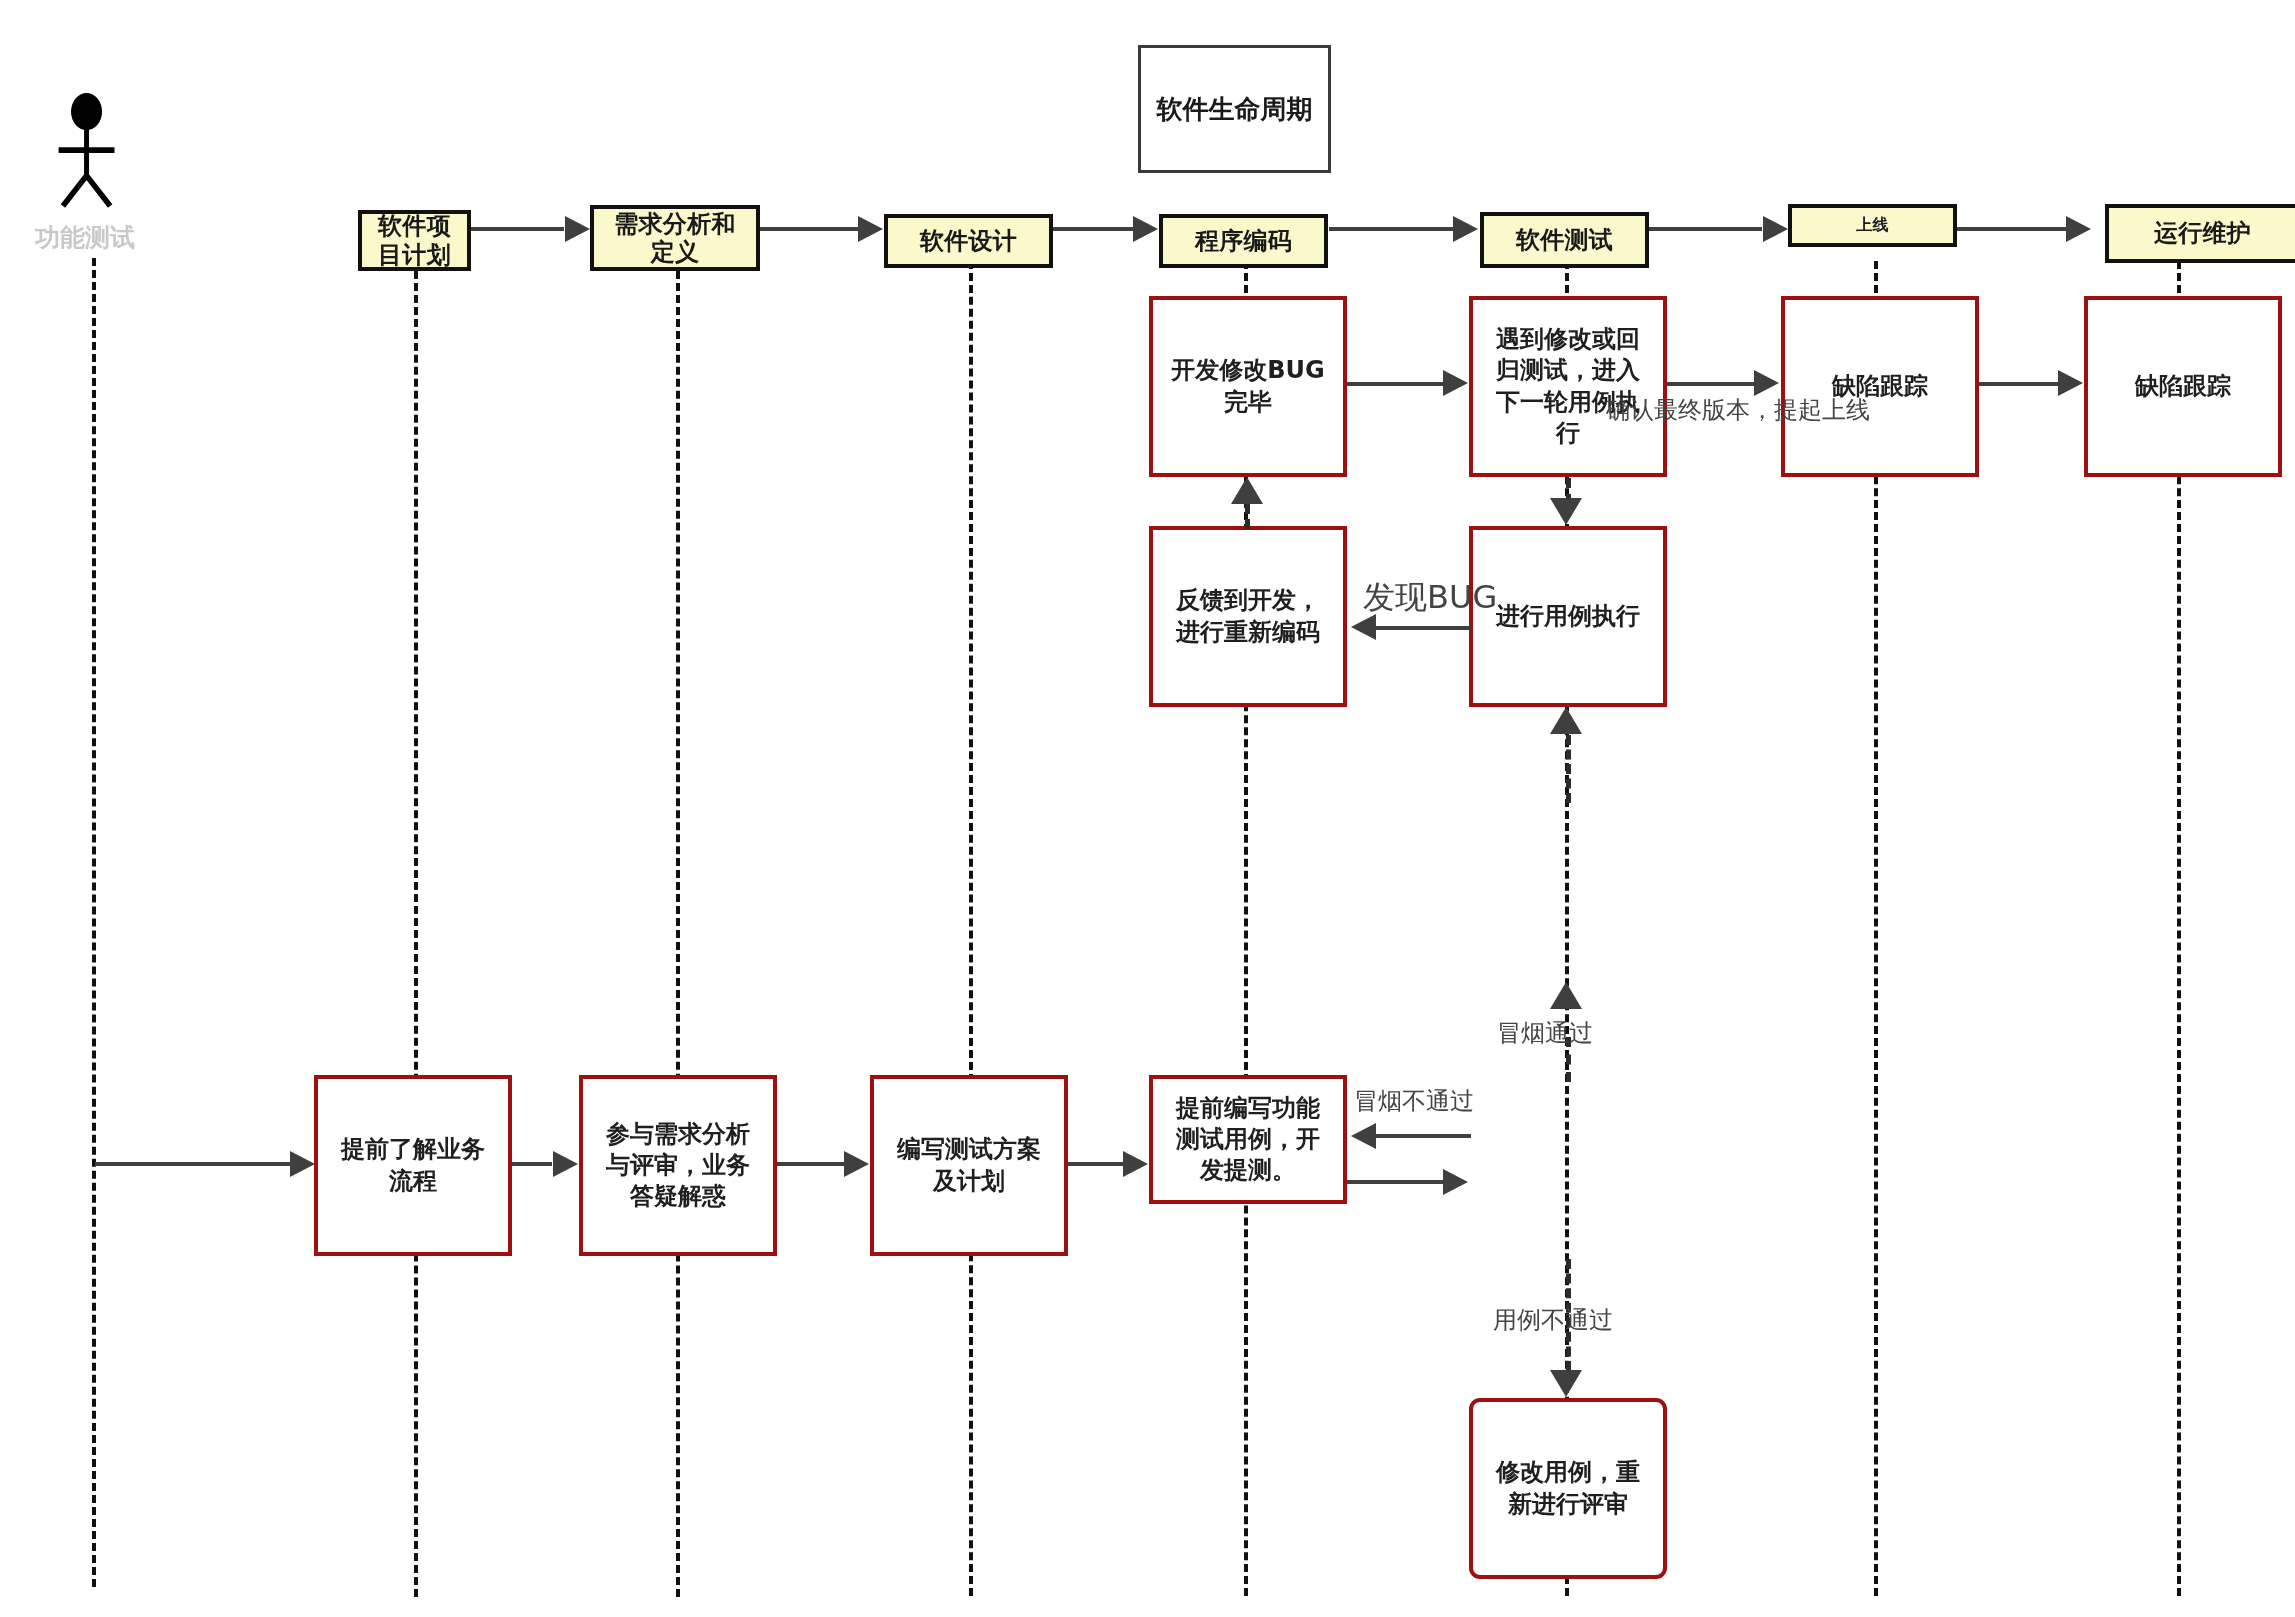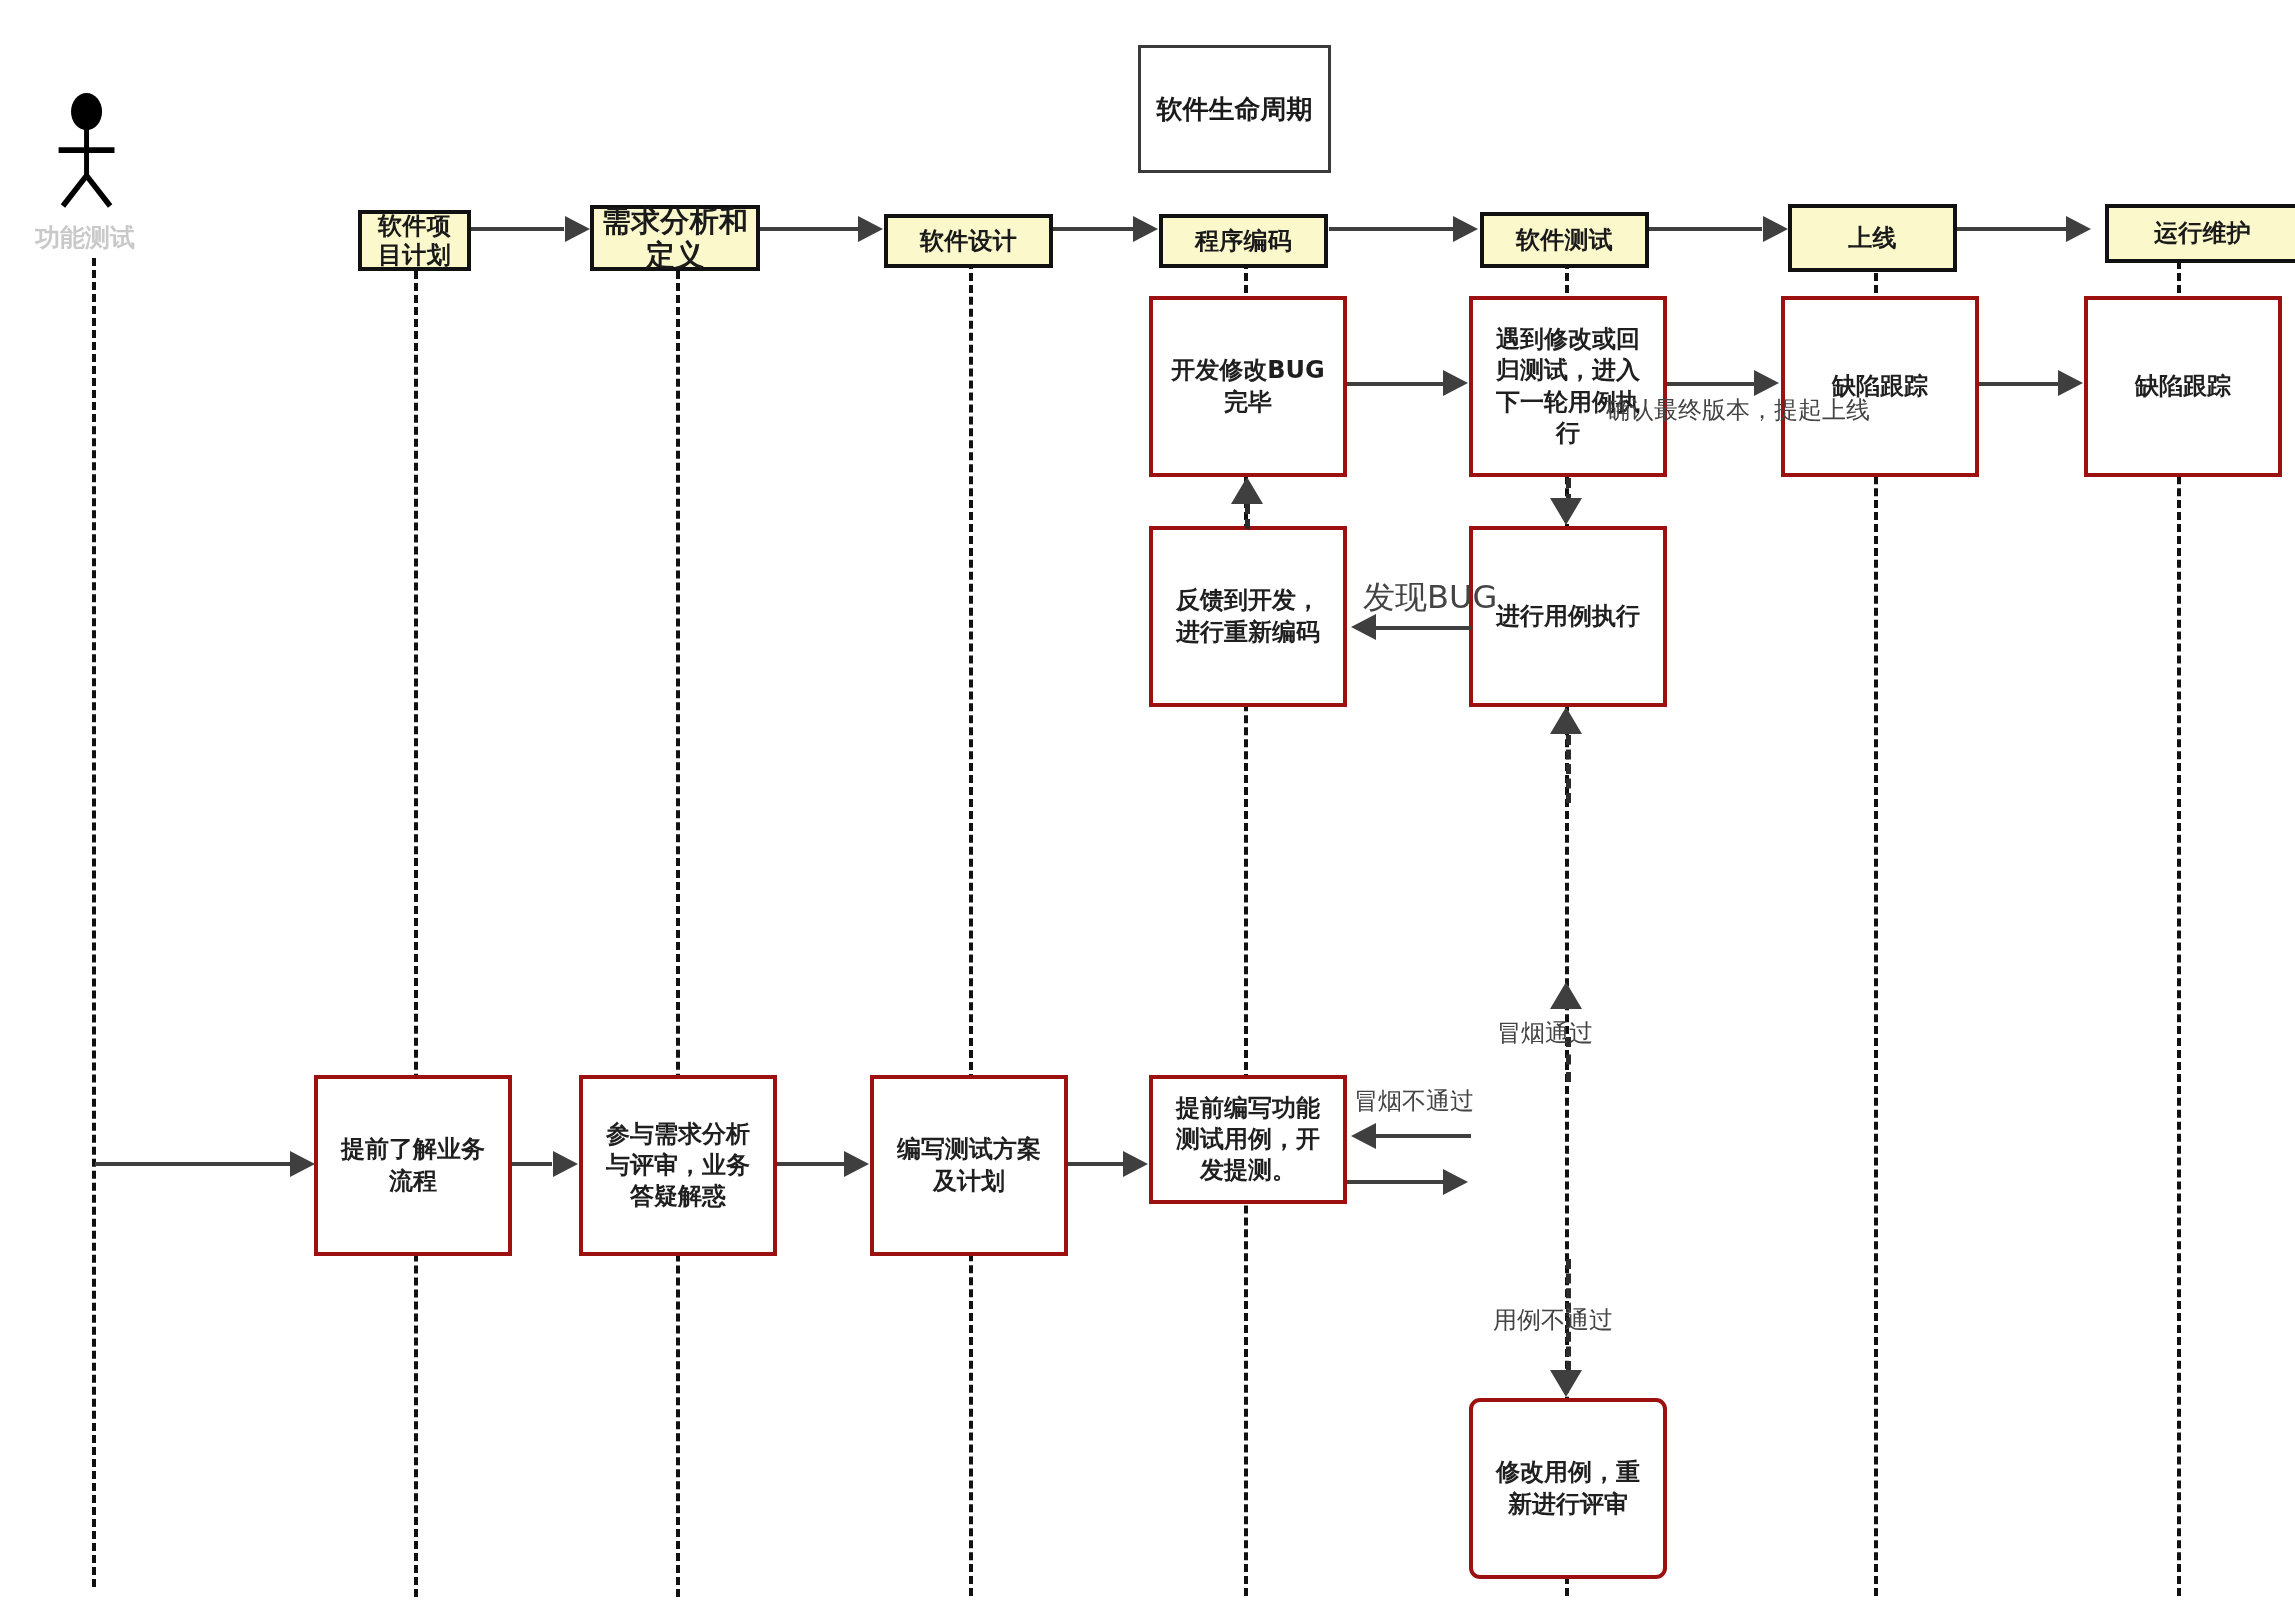--- a/index.html
+++ b/index.html
@@ -103,38 +103,38 @@
 
   <div class="titlebox" style="left:1138px;top:45px;width:193px;height:128px;font-size:26px;">
     <span>软件生命周期</span>
   </div>
 
   <div class="lifebox" style="left:358px;top:210px;width:113px;height:61px;font-size:24px;">
     <span style="white-space:pre-line;">软件项
 目计划</span>
   </div>
 
-  <div class="lifebox" style="left:590px;top:205px;width:170px;height:66px;font-size:29px;">
+  <div class="lifebox" style="left:590px;top:205px;width:170px;height:66px;font-size:24px;">
     <span style="white-space:pre-line;">需求分析和
 定义</span>
   </div>
 
   <div class="lifebox" style="left:884px;top:214px;width:169px;height:54px;font-size:24px;">
     <span style="white-space:pre-line;">软件设计</span>
   </div>
 
   <div class="lifebox" style="left:1159px;top:214px;width:169px;height:54px;font-size:24px;">
     <span style="white-space:pre-line;">程序编码</span>
   </div>
 
   <div class="lifebox" style="left:1480px;top:212px;width:169px;height:56px;font-size:24px;">
     <span style="white-space:pre-line;">软件测试</span>
   </div>
 
-  <div class="lifebox" style="left:1788px;top:204px;width:169px;height:68px;font-size:24px;text-align:right;">
+  <div class="lifebox" style="left:1788px;top:204px;width:169px;height:43px;font-size:16px;text-align:right;">
     <span style="white-space:pre-line;">上线</span>
   </div>
 
   <div class="lifebox" style="left:2092px;top:204px;width:195px;height:59px;font-size:24px;margin-left:13px;">
     <span style="white-space:pre-line;">运行维护</span>
   </div>
 
   <div class="hline" style="left:471px;top:227px;width:93px;"></div>
   <div class="arrow-r" style="left:565px;top:216px;"></div>
 

